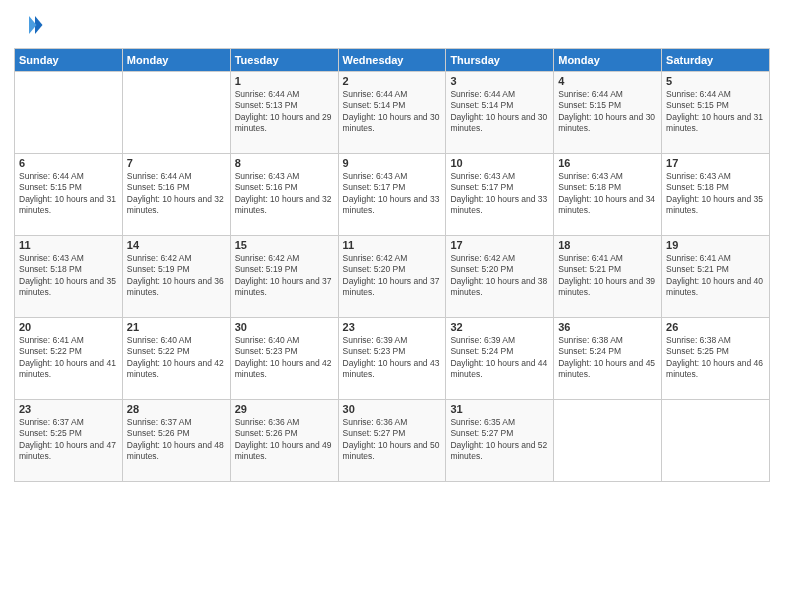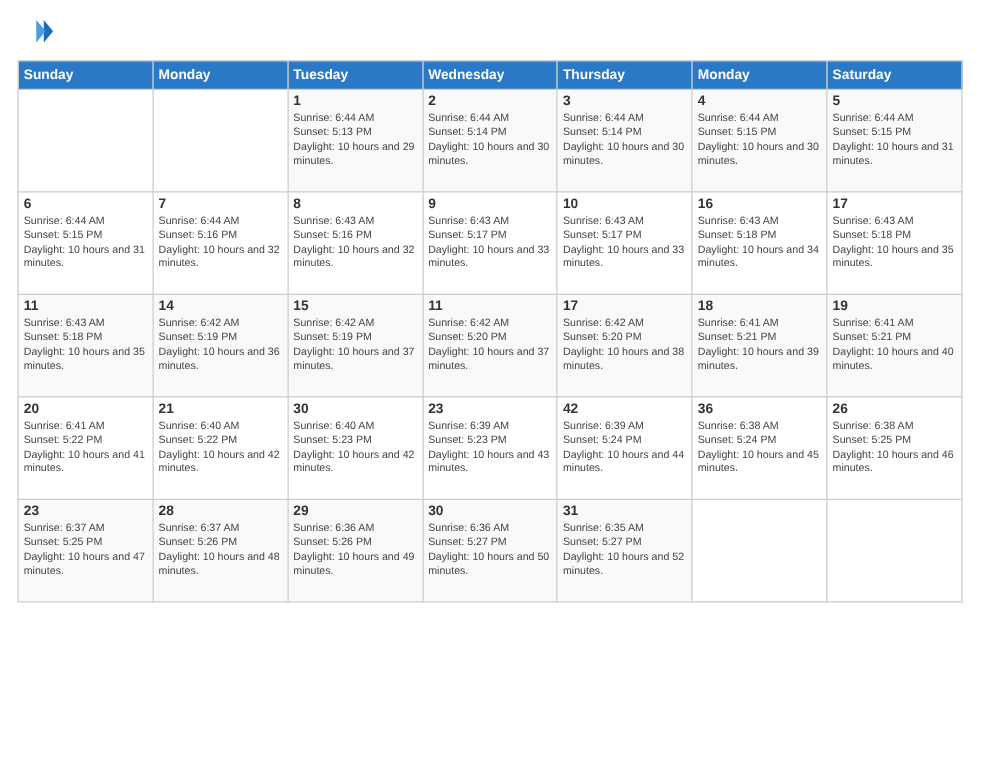--- a/index.html
+++ b/index.html
@@ -230,21 +230,21 @@
           </td>
           <td>
             <span class="day-number">30</span>
             <div class="day-info">Sunrise: 6:40 AM<br>Sunset: 5:23 PM<br>Daylight: 10 hours and 42 minutes.</div>
           </td>
           <td>
             <span class="day-number">23</span>
             <div class="day-info">Sunrise: 6:39 AM<br>Sunset: 5:23 PM<br>Daylight: 10 hours and 43 minutes.</div>
           </td>
           <td>
-            <span class="day-number">42</span>
+            <span class="day-number">32</span>
             <div class="day-info">Sunrise: 6:39 AM<br>Sunset: 5:24 PM<br>Daylight: 10 hours and 44 minutes.</div>
           </td>
           <td>
             <span class="day-number">36</span>
             <div class="day-info">Sunrise: 6:38 AM<br>Sunset: 5:24 PM<br>Daylight: 10 hours and 45 minutes.</div>
           </td>
           <td>
             <span class="day-number">26</span>
             <div class="day-info">Sunrise: 6:38 AM<br>Sunset: 5:25 PM<br>Daylight: 10 hours and 46 minutes.</div>
           </td>

